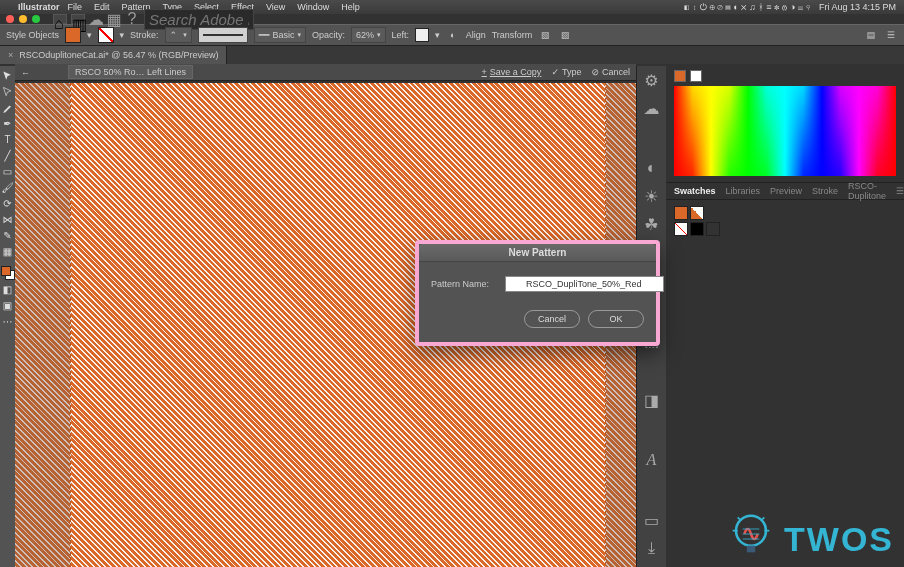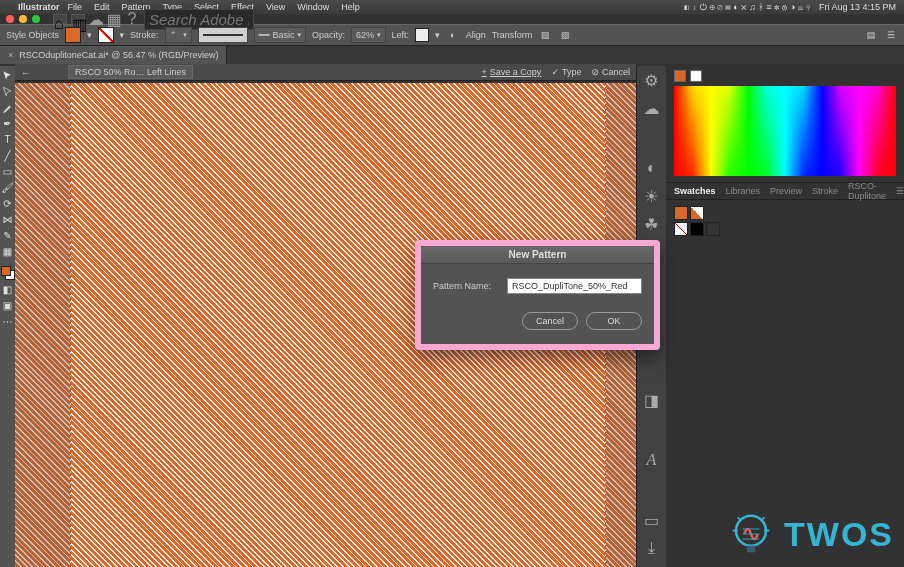--- a/index.html
+++ b/index.html
@@ -78,31 +78,31 @@
 .field { height: 90px; background: linear-gradient(to right, #f00, #ff0, #0f0, #0ff, #00f, #f0f, #f00); position: relative; }
 .field::before { content:''; position:absolute; inset:0; background: linear-gradient(to top, #000, transparent 50%, #fff); mix-blend-mode: overlay; opacity: 0.7; }
 .panel-hdr2 { height: 18px; display: flex; align-items: center; gap: 10px; padding: 0 8px; font-size: 9px; color: #888; border-top: 1px solid #222; border-bottom: 1px solid #222; }
 .panel-hdr2 .active { color: #eee; font-weight: bold; }
 .panel-hdr2 .icons-right { margin-left: auto; display:flex; gap:4px; }
 .swatches-body { padding: 6px 8px; }
 .sw-row { display: flex; gap: 2px; margin-bottom: 2px; }
 .sw { width: 14px; height: 14px; border: 1px solid #222; }
 
 
-.dialog { position: absolute; left: 415px; top: 240px; width: 245px; background: #535353; border: 6px solid #f9a8d4; border-radius: 4px; box-shadow: 0 8px 20px rgba(0,0,0,0.5); }
+.dialog { position: absolute; left: 415px; top: 240px; width: 245px; background: #535353; border: 4px solid #f9a8d4; border-radius: 4px; box-shadow: 0 8px 20px rgba(0,0,0,0.5); }
 .dialog-title { height: 18px; background: linear-gradient(#6a6a6a,#5a5a5a); text-align: center; font-size: 10px; color: #ddd; line-height: 18px; border-bottom: 1px solid #444; border-radius: 4px 4px 0 0; font-weight: bold; }
 .dialog-body { padding: 14px 12px; font-size: 9px; color: #ccc; }
 .dialog-row { display: flex; align-items: center; gap: 16px; margin-bottom: 18px; }
 .dialog-row label { white-space: nowrap; }
-.dialog-row input { flex: 1; background: #fff; border: 1px solid #888; font-size: 9px; padding: 2px 4px; color: #333; }
+.dialog-row input { flex: 1; background: #fff; border: 1px solid #888; font-size: 9px; padding: 2px 20px; color: #333; }
 .dialog-actions { display: flex; justify-content: flex-end; gap: 8px; }
 .dialog-btn { min-width: 56px; padding: 3px 12px; border: 1px solid #999; border-radius: 10px; background: #535353; color: #ddd; font-size: 9px; cursor: pointer; text-align: center; }
 
 
-.watermark { position: absolute; right: 10px; bottom: 8px; display: flex; align-items: center; gap: 8px; }
+.watermark { position: absolute; right: 10px; bottom: 8px; display: flex; align-items: flex-end; gap: 8px; }
 .watermark .bulb { width: 50px; height: 50px; }
 .watermark .txt { font-size: 34px; font-weight: 800; color: #34b5d4; letter-spacing: 2px; }
 </style>
 </head>
 <body>
 
 <div class="menubar">
   <span class="apple"></span>
   <span class="app-name">Illustrator</span>
   <span class="menu-item">File</span>

